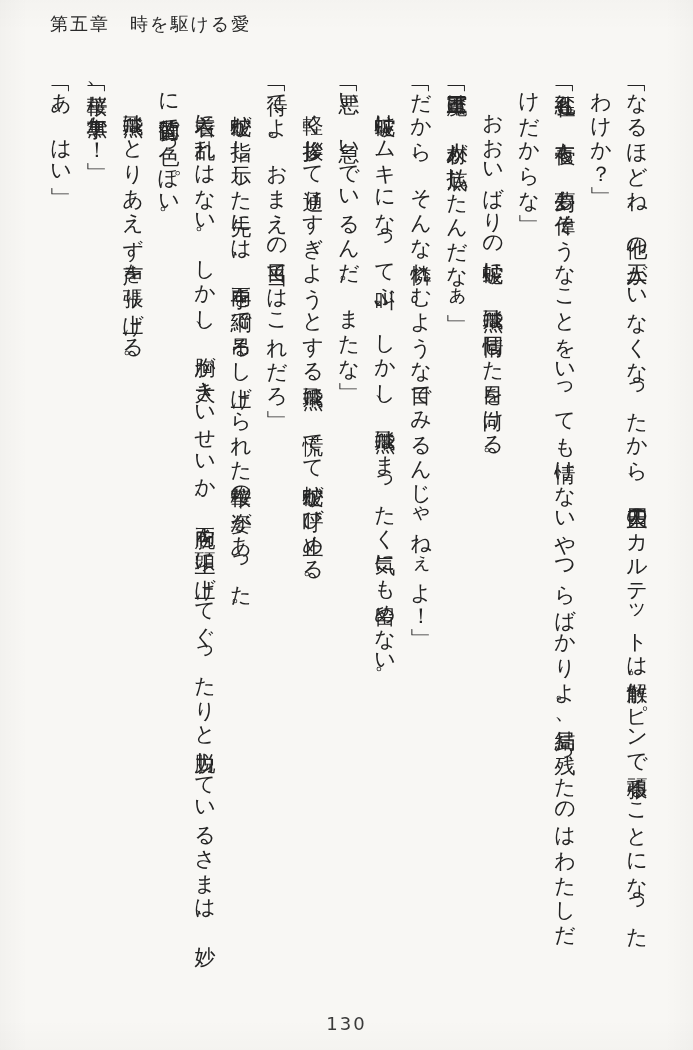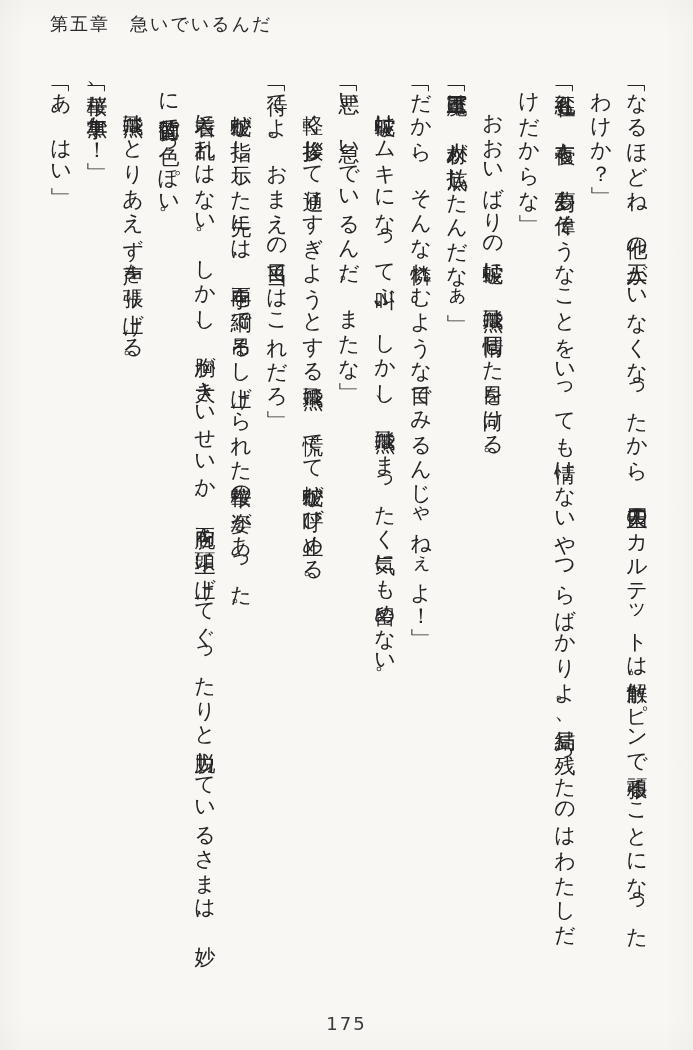--- a/index.html
+++ b/index.html
@@ -64,34 +64,34 @@
     letter-spacing: 2px;
     color: #3a3a3a;
     font-family: "DejaVu Sans", sans-serif;
   }
 </style>
 </head>
 <body>
 
 <div class="page">
 
-  <div class="chapter-header">第五章　急いでいるんだ</div>
+  <div class="chapter-header">第五章　時を駆ける愛</div>
 
   <div class="text-block">
     <p class="dialogue">「なるほどね、他の三人がいなくなったから、四天王のカルテットは解散。ピンで頑張ることになったわけか？」</p>
     <p class="dialogue">「紅孔雀も、壱夜も、夢幻も偉そうなことをいっても情けないやつらばかりよ。結局、残ったのはわたしだけだからな」</p>
     <p class="narration">おおいばりの蛇破に、飛燕は同情した目を向ける。</p>
     <p class="dialogue">「魔王軍は、人材が払底したんだなぁ」</p>
     <p class="dialogue">「だから、そんな憐れむような目でみるんじゃねぇよ！」</p>
     <p class="narration">蛇破はムキになって叫ぶ。しかし、飛燕はまったく気にも留めない。</p>
     <p class="dialogue">「悪い、急いでいるんだ。またな」</p>
     <p class="narration">軽く挨拶して通りすぎようとする飛燕に、慌てて蛇破が呼び止める。</p>
     <p class="dialogue">「待てよ。おまえの目当てはこれだろ」</p>
     <p class="narration">蛇破が指し示した先には、両手を綱で吊るし上げられた桜華の姿があった。</p>
     <p class="narration">着衣に乱れはない。しかし、胸が大きいせいか、両腕を頭上に上げてぐったりと脱力しているさまは、妙に背徳的で色っぽい。</p>
     <p class="narration">飛燕はとりあえず声を張り上げる。</p>
     <p class="dialogue">「桜華、無事か！」</p>
     <p class="dialogue">「あ、はい」</p>
   </div>
 
-  <div class="page-number">175</div>
+  <div class="page-number">130</div>
 
 </div>
 
 </body></html>

